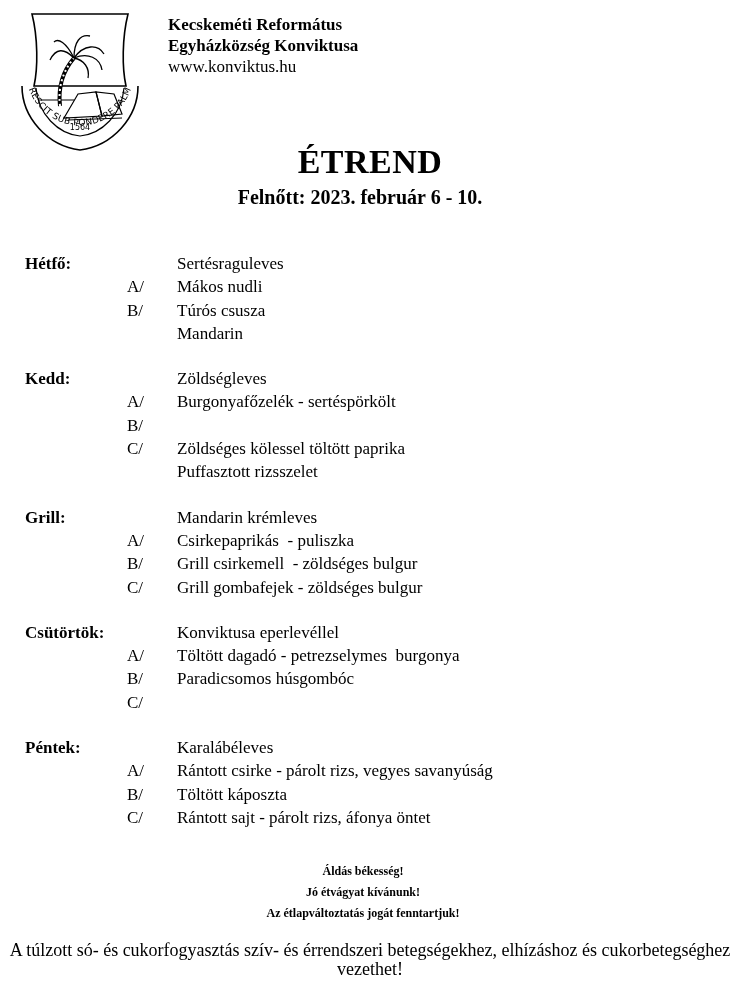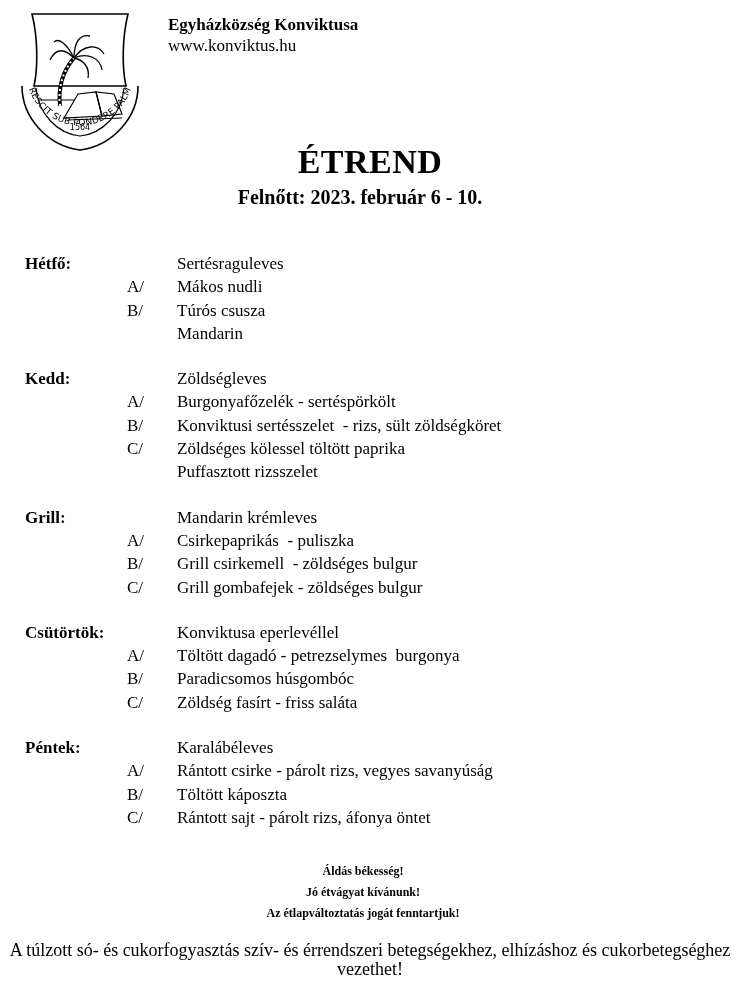--- a/index.html
+++ b/index.html
@@ -133,20 +133,21 @@
 
     <text x="62" y="122" font-size="8" text-anchor="middle" font-family="DejaVu Sans, sans-serif">1564</text>
 
     <text font-size="9" font-family="DejaVu Sans, sans-serif" letter-spacing="0.3">
       <textPath href="#mottoArc" startOffset="50%" text-anchor="middle">CRESCIT SUB PONDERE PALMA</textPath>
     </text>
   </svg>
 </div>
 
 <div class="org">
+  <div class="name">Kecskeméti Református</div>
   <div class="name">Egyházközség Konviktusa</div>
   <div>www.konviktus.hu</div>
 </div>
 
 <div class="title">ÉTREND</div>
 <div class="subtitle">Felnőtt: 2023. február 6 - 10.</div>
 
 <div class="menu">
 
   <div class="day">
@@ -171,21 +172,20 @@
     <div class="row">
       <span class="day-label">Kedd:</span>
       <span class="dish">Zöldségleves</span>
     </div>
     <div class="row">
       <span class="opt">A/</span>
       <span class="dish">Burgonyafőzelék - sertéspörkölt</span>
     </div>
     <div class="row">
       <span class="opt">B/</span>
-      <span class="dish">Konviktusi sertésszelet  - rizs, sült zöldségköret</span>
     </div>
     <div class="row">
       <span class="opt">C/</span>
       <span class="dish">Zöldséges kölessel töltött paprika</span>
     </div>
     <div class="row">
       <span class="dish">Puffasztott rizsszelet</span>
     </div>
   </div>
 
@@ -216,21 +216,20 @@
     <div class="row">
       <span class="opt">A/</span>
       <span class="dish">Töltött dagadó - petrezselymes  burgonya</span>
     </div>
     <div class="row">
       <span class="opt">B/</span>
       <span class="dish">Paradicsomos húsgombóc</span>
     </div>
     <div class="row">
       <span class="opt">C/</span>
-      <span class="dish">Zöldség fasírt - friss saláta</span>
     </div>
   </div>
 
   <div class="day">
     <div class="row">
       <span class="day-label">Péntek:</span>
       <span class="dish">Karalábéleves</span>
     </div>
     <div class="row">
       <span class="opt">A/</span>

